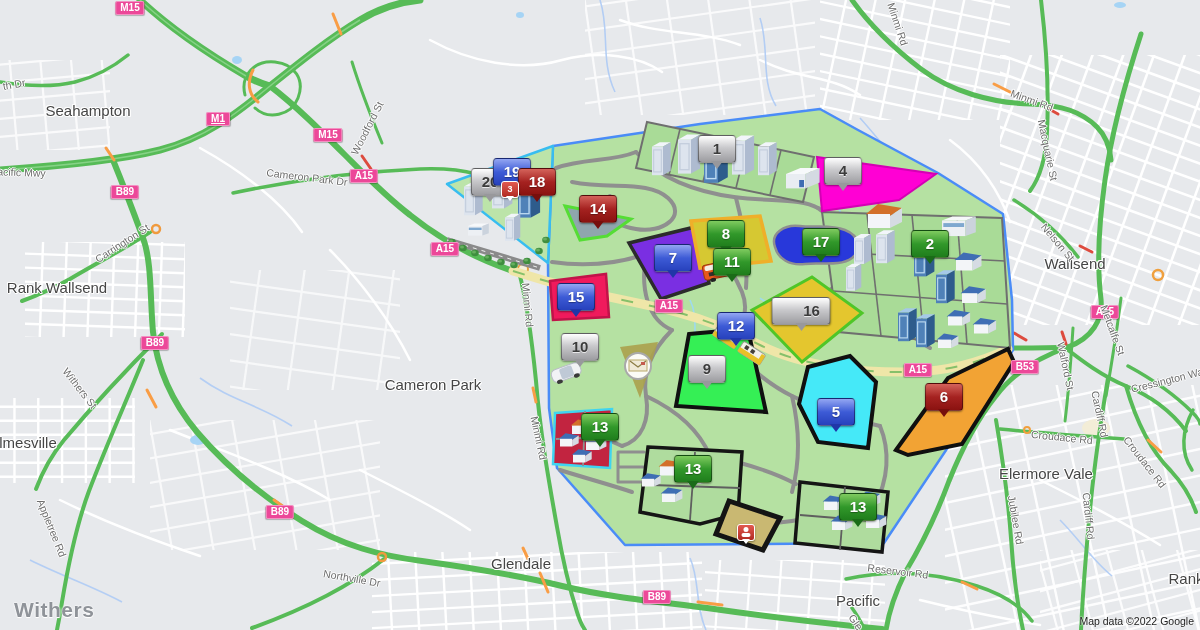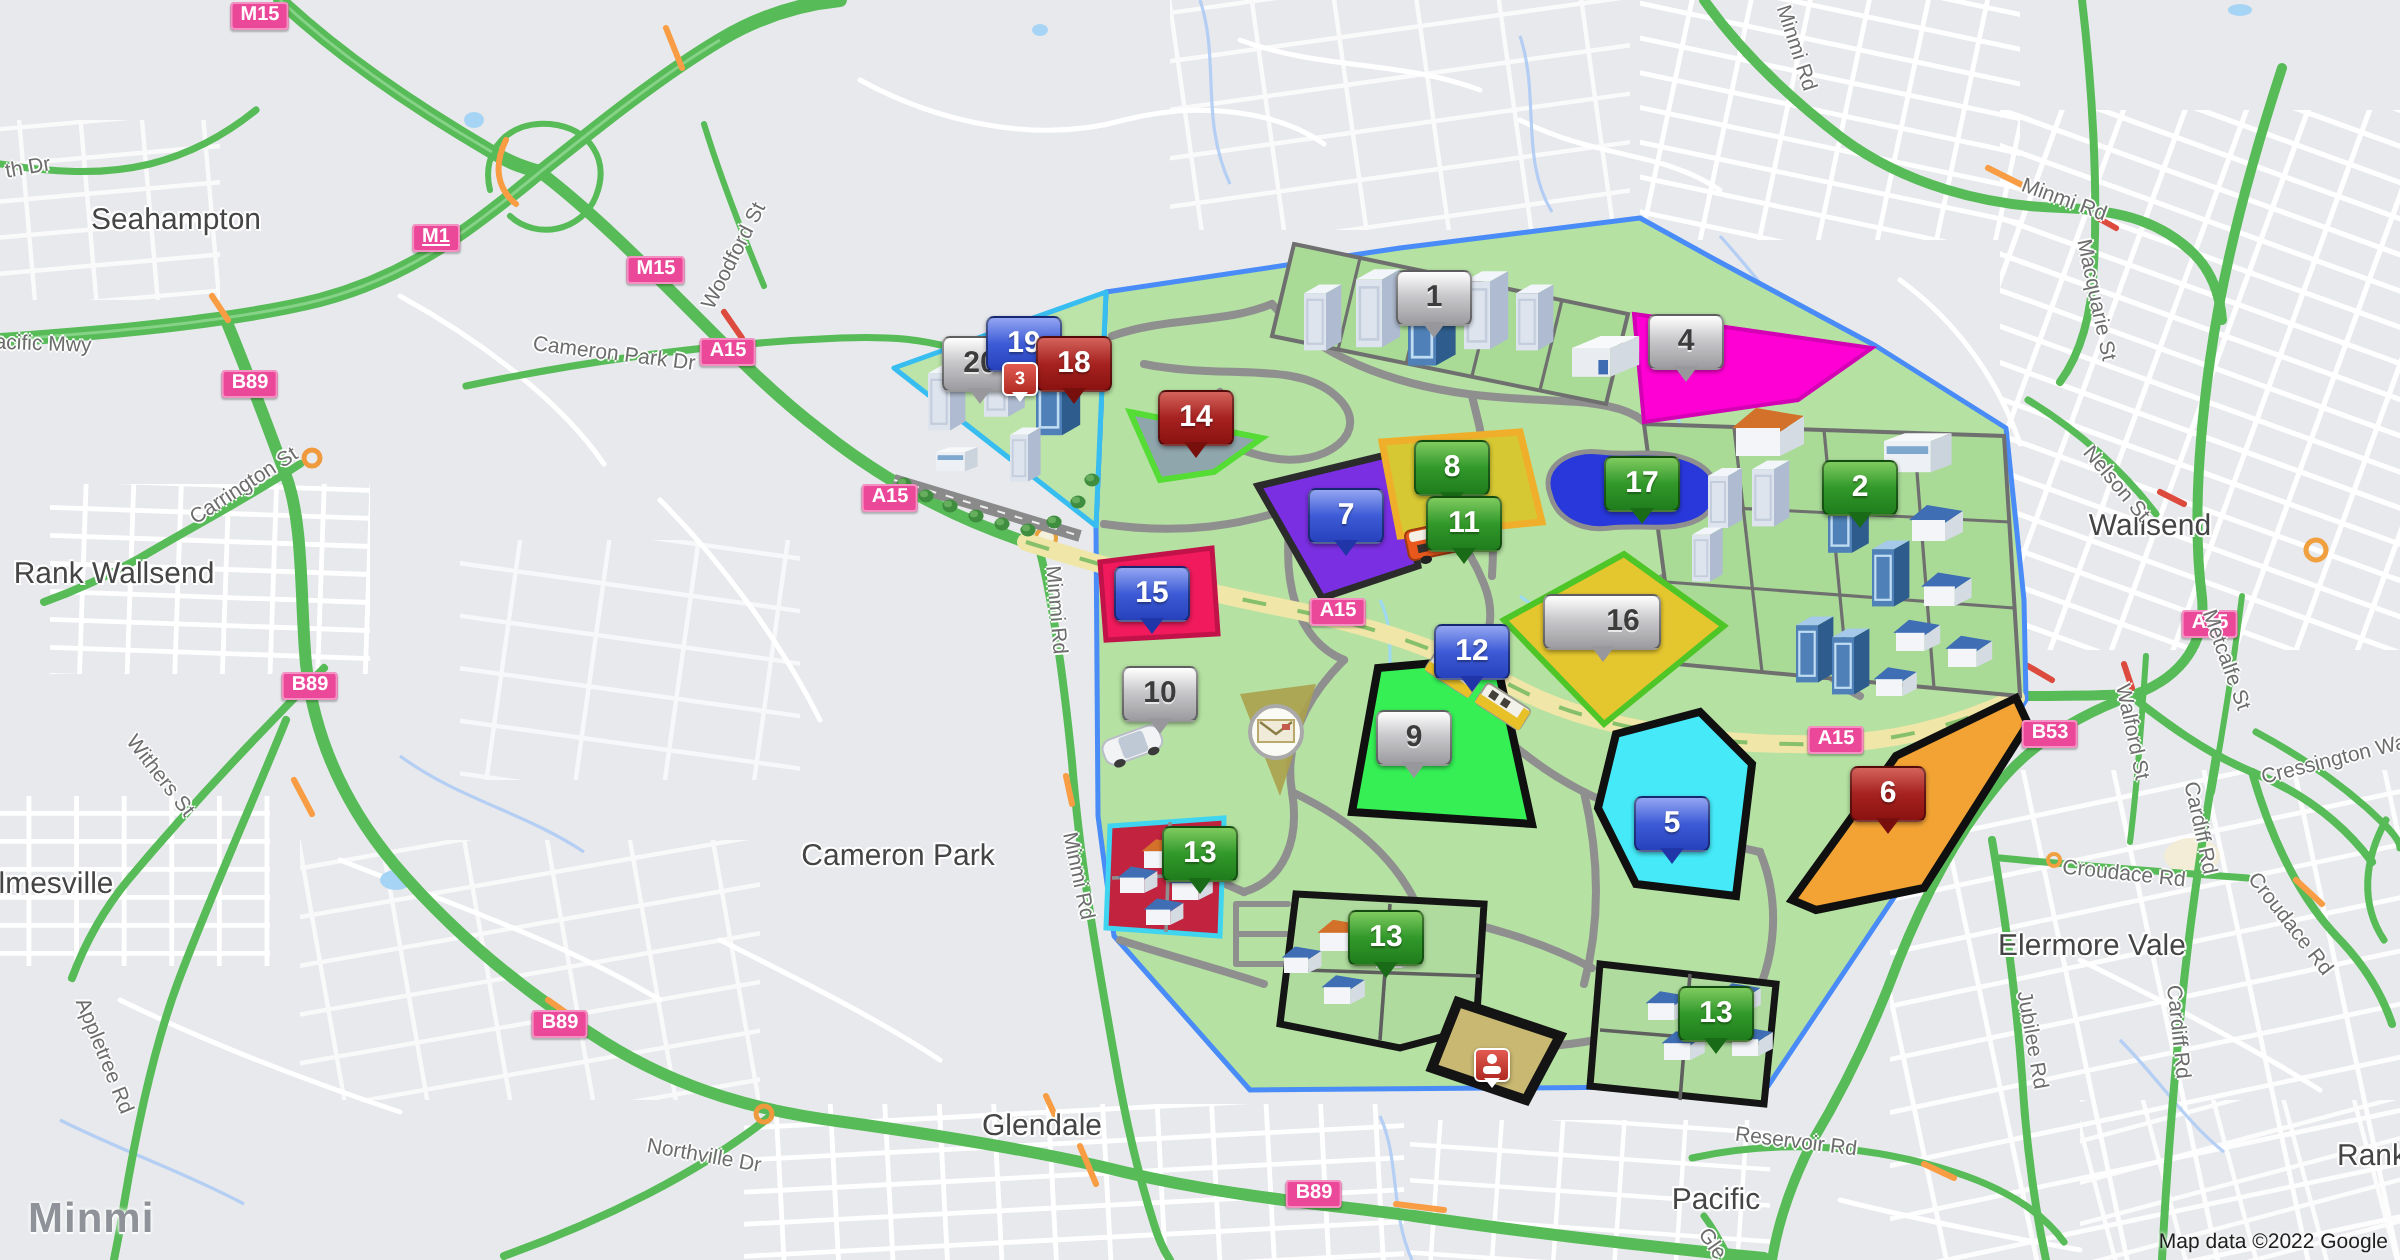--- a/index.html
+++ b/index.html
@@ -727,21 +727,21 @@
       <div class="shield" style="left: 445px; top: 249px;">A15</div>
       <div class="shield" style="left: 669px; top: 306px;">A15</div>
       <div class="shield" style="left: 918px; top: 370px;">A15</div>
       <div class="shield" style="left: 1105px; top: 312px;">A15</div>
       <div class="shield" style="left: 1025px; top: 367px;">B53</div>
     </div>
 <div class="layer" id="labels">
       <div class="town" style="left: 88px; top: 110px; transform: translate(-50%, -50%);">Seahampton</div>
       <div class="town" style="left: 57px; top: 287px; transform: translate(-50%, -50%);">Rank Wallsend</div>
       <div class="town" style="left: 28px; top: 442px; transform: translate(-50%, -50%);">lmesville</div>
-      <div class="town" style="left: 449px; top: 384px; transform: translate(-50%, -50%); margin-top: 44px;">Cameron Park</div>
+      <div class="town" style="left: 433px; top: 384px; transform: translate(-50%, -50%);">Cameron Park</div>
       <div class="town" style="left: 521px; top: 563px; transform: translate(-50%, -50%);">Glendale</div>
       <div class="town" style="left: 858px; top: 600px; transform: translate(-50%, -50%);">Pacific</div>
       <div class="town" style="left: 1075px; top: 263px; transform: translate(-50%, -50%);">Wallsend</div>
       <div class="town" style="left: 1026px; top: 473px; transform: translate(-50%, -50%); margin-left: 20px;">Elermore Vale</div>
       <div class="town" style="left: 1186px; top: 578px; transform: translate(-50%, -50%);">Rank</div>
       <div class="road" style="left: 14px; top: 84px; transform: translate(-50%, -50%) rotate(-10deg);">th Dr</div>
       <div class="road" style="left: 18px; top: 172px; transform: translate(-50%, -50%) rotate(2deg);">Pacific Mwy</div>
       <div class="road" style="left: 122px; top: 243px; transform: translate(-50%, -50%) rotate(-33deg);">Carrington St</div>
       <div class="road" style="left: 80px; top: 388px; transform: translate(-50%, -50%) rotate(52deg);">Withers St</div>
       <div class="road" style="left: 52px; top: 528px; transform: translate(-50%, -50%) rotate(68deg);">Appletree Rd</div>
@@ -786,16 +786,16 @@
       <div class="marker m-red" style="left: 944px; top: 411px; pointer-events: auto;">6<span class="tail"></span></div>
       <div class="marker m-green" style="left: 600px; top: 441px; pointer-events: auto;">13<span class="tail"></span></div>
       <div class="marker m-green" style="left: 693px; top: 483px; pointer-events: auto;">13<span class="tail"></span></div>
       <div class="marker m-green" style="left: 858px; top: 521px; pointer-events: auto;">13<span class="tail"></span></div>
       <div class="badge" style="left: 510px; top: 198px; pointer-events: auto;">3<span class="tail"></span></div>
       <div class="badge b-worker" style="left: 746px; top: 541px; pointer-events: auto;">
         <span class="tail"></span>
       </div>
     </div>
 
-<div id="logo">Minmi</div>
+<div id="logo">Withers</div>
 <div id="attribution">Map data ©2022 Google</div>
 
 </div>
 
 </body></html>

